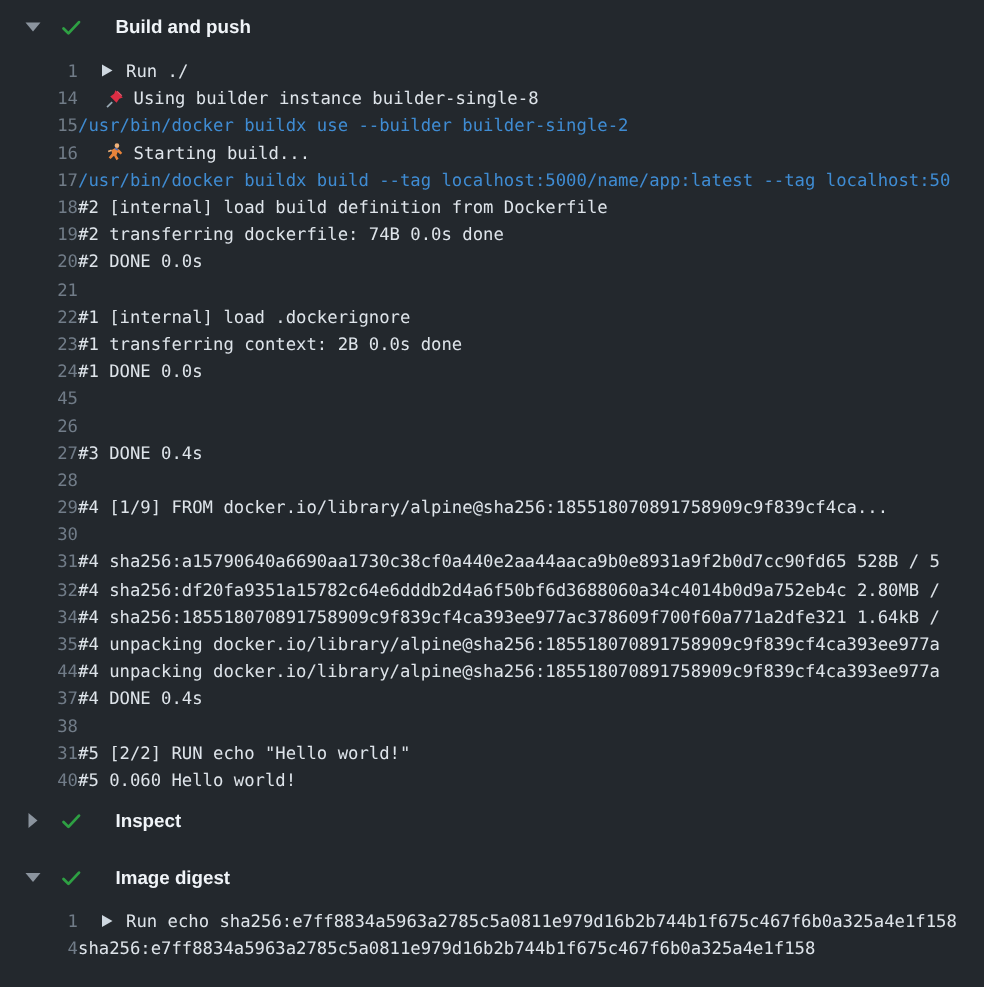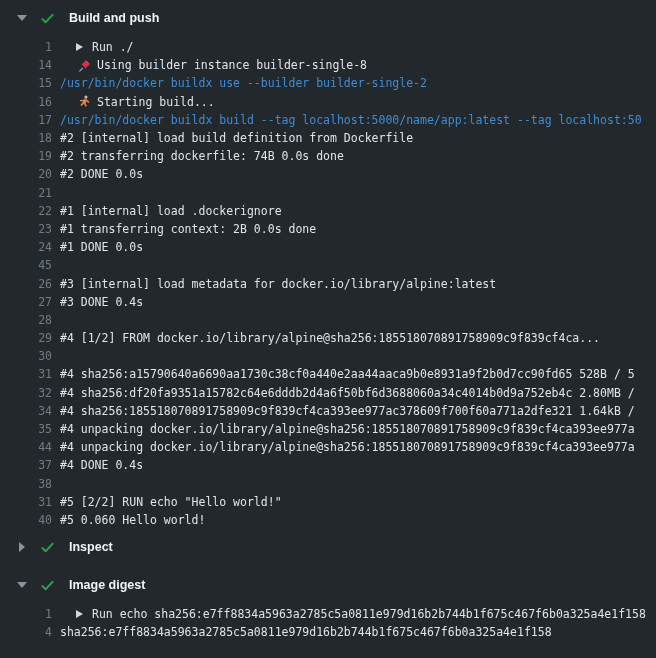--- a/index.html
+++ b/index.html
@@ -18,31 +18,31 @@
   .section-header {
     display: flex; align-items: center;
     height: 28px; margin-top: 4px;
     cursor: pointer;
   }
   .chev-box { width: 11px; margin-left: 16px; display: flex; align-items: center; justify-content: center; flex: none; }
   .chevron-down { width: 0; height: 0; border-left: 5px solid transparent; border-right: 5px solid transparent; border-top: 6px solid #8b949e; }
   .chevron-right { width: 0; height: 0; border-top: 5px solid transparent; border-bottom: 5px solid transparent; border-left: 6px solid #8b949e; }
   .check { margin-left: 13px; flex: none; display: flex; align-items: center; }
   .section-title {
-    margin-left: 14px;
+    margin-left: 22px;
     font-family: "Liberation Sans", "DejaVu Sans", sans-serif;
     font-size: 12.5px; font-weight: 600;
     color: #f0f4f8;
   }
 
   
   .lines { padding-top: 6px; overflow: hidden; }
   .line { display: flex; align-items: center; height: 18.2px; white-space: pre; overflow: hidden; }
   .num { flex: 0 0 52px; text-align: right; color: #717c88; user-select: none; }
-  .content { margin-left: 8px; display: flex; align-items: center; white-space: pre; }
+  .content { display: flex; align-items: center; white-space: pre; }
   .line.command .content { color: #3f8cd3; }
   .line.text .content, .line.run .content { color: #dee4ea; }
   .run-arrow {
     display: inline-block; width: 0; height: 0; flex: none;
     border-top: 4.5px solid transparent; border-bottom: 4.5px solid transparent;
     border-left: 7px solid #cfd8e0;
     margin: 0 9px 0 16px;
   }
   .emoji { display: inline-flex; width: 13px; height: 13px; flex: none; margin: 0 6px 0 18px; }
   .emoji svg { width: 13px; height: 13px; }
@@ -80,24 +80,24 @@
               </svg></span><span>Starting build...</span></span></div>
         <div class="line command"><span class="num">17</span><span class="content"><span>/usr/bin/docker buildx build --tag localhost:5000/name/app:latest --tag localhost:50</span></span></div>
         <div class="line text"><span class="num">18</span><span class="content"><span>#2 [internal] load build definition from Dockerfile</span></span></div>
         <div class="line text"><span class="num">19</span><span class="content"><span>#2 transferring dockerfile: 74B 0.0s done</span></span></div>
         <div class="line text"><span class="num">20</span><span class="content"><span>#2 DONE 0.0s</span></span></div>
         <div class="line blank"><span class="num">21</span><span class="content"><span></span></span></div>
         <div class="line text"><span class="num">22</span><span class="content"><span>#1 [internal] load .dockerignore</span></span></div>
         <div class="line text"><span class="num">23</span><span class="content"><span>#1 transferring context: 2B 0.0s done</span></span></div>
         <div class="line text"><span class="num">24</span><span class="content"><span>#1 DONE 0.0s</span></span></div>
         <div class="line blank"><span class="num">45</span><span class="content"><span></span></span></div>
-        <div class="line text"><span class="num">26</span><span class="content"><span>#3 [internal] load metadata for docker.io/library/alpine:latest</span></span></div>
+        <div class="line text"><span class="num">26</span></div>
         <div class="line text"><span class="num">27</span><span class="content"><span>#3 DONE 0.4s</span></span></div>
         <div class="line blank"><span class="num">28</span><span class="content"><span></span></span></div>
-        <div class="line text"><span class="num">29</span><span class="content"><span>#4 [1/2] FROM docker.io/library/alpine@sha256:185518070891758909c9f839cf4ca...</span></span></div>
+        <div class="line text"><span class="num">29</span><span class="content"><span>#4 [1/9] FROM docker.io/library/alpine@sha256:185518070891758909c9f839cf4ca...</span></span></div>
         <div class="line text"><span class="num">30</span></div>
         <div class="line text"><span class="num">31</span><span class="content"><span>#4 sha256:a15790640a6690aa1730c38cf0a440e2aa44aaca9b0e8931a9f2b0d7cc90fd65 528B / 5</span></span></div>
         <div class="line text"><span class="num">32</span><span class="content"><span>#4 sha256:df20fa9351a15782c64e6dddb2d4a6f50bf6d3688060a34c4014b0d9a752eb4c 2.80MB /</span></span></div>
         <div class="line text"><span class="num">34</span><span class="content"><span>#4 sha256:185518070891758909c9f839cf4ca393ee977ac378609f700f60a771a2dfe321 1.64kB /</span></span></div>
         <div class="line text"><span class="num">35</span><span class="content"><span>#4 unpacking docker.io/library/alpine@sha256:185518070891758909c9f839cf4ca393ee977a</span></span></div>
         <div class="line text"><span class="num">44</span><span class="content"><span>#4 unpacking docker.io/library/alpine@sha256:185518070891758909c9f839cf4ca393ee977a</span></span></div>
         <div class="line text"><span class="num">37</span><span class="content"><span>#4 DONE 0.4s</span></span></div>
         <div class="line blank"><span class="num">38</span><span class="content"><span></span></span></div>
         <div class="line text"><span class="num">31</span><span class="content"><span>#5 [2/2] RUN echo "Hello world!"</span></span></div>
         <div class="line text"><span class="num">40</span><span class="content"><span>#5 0.060 Hello world!</span></span></div>

